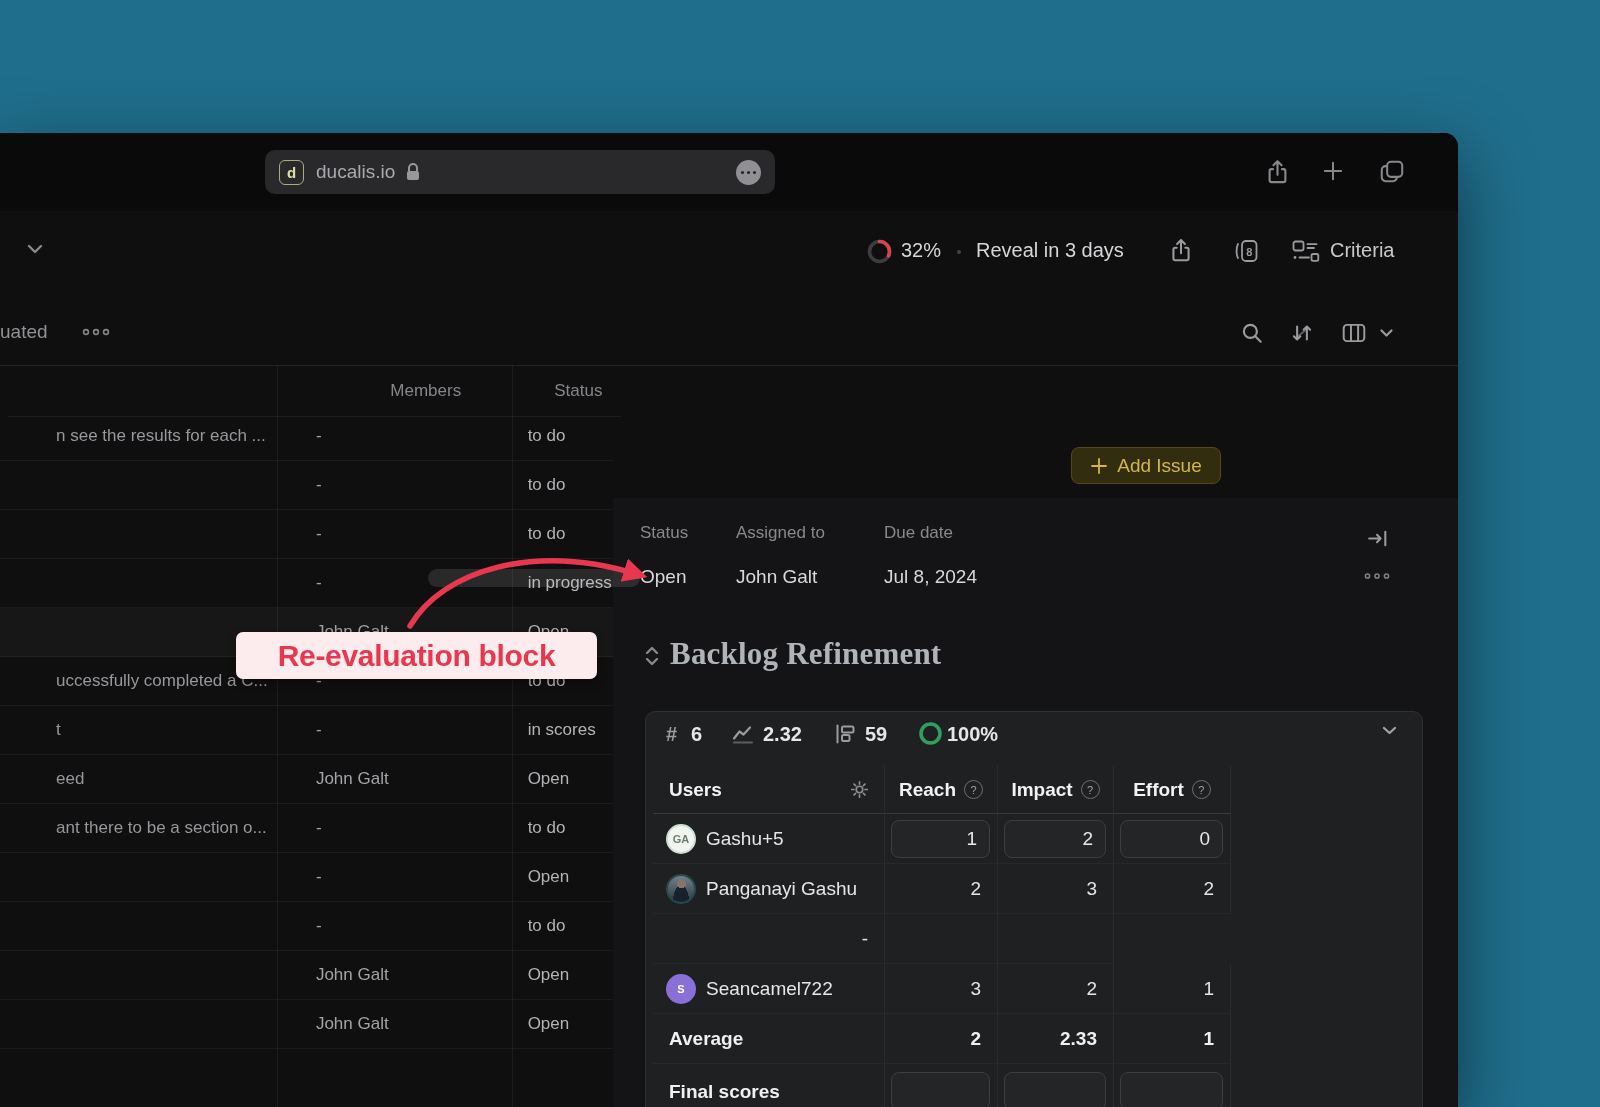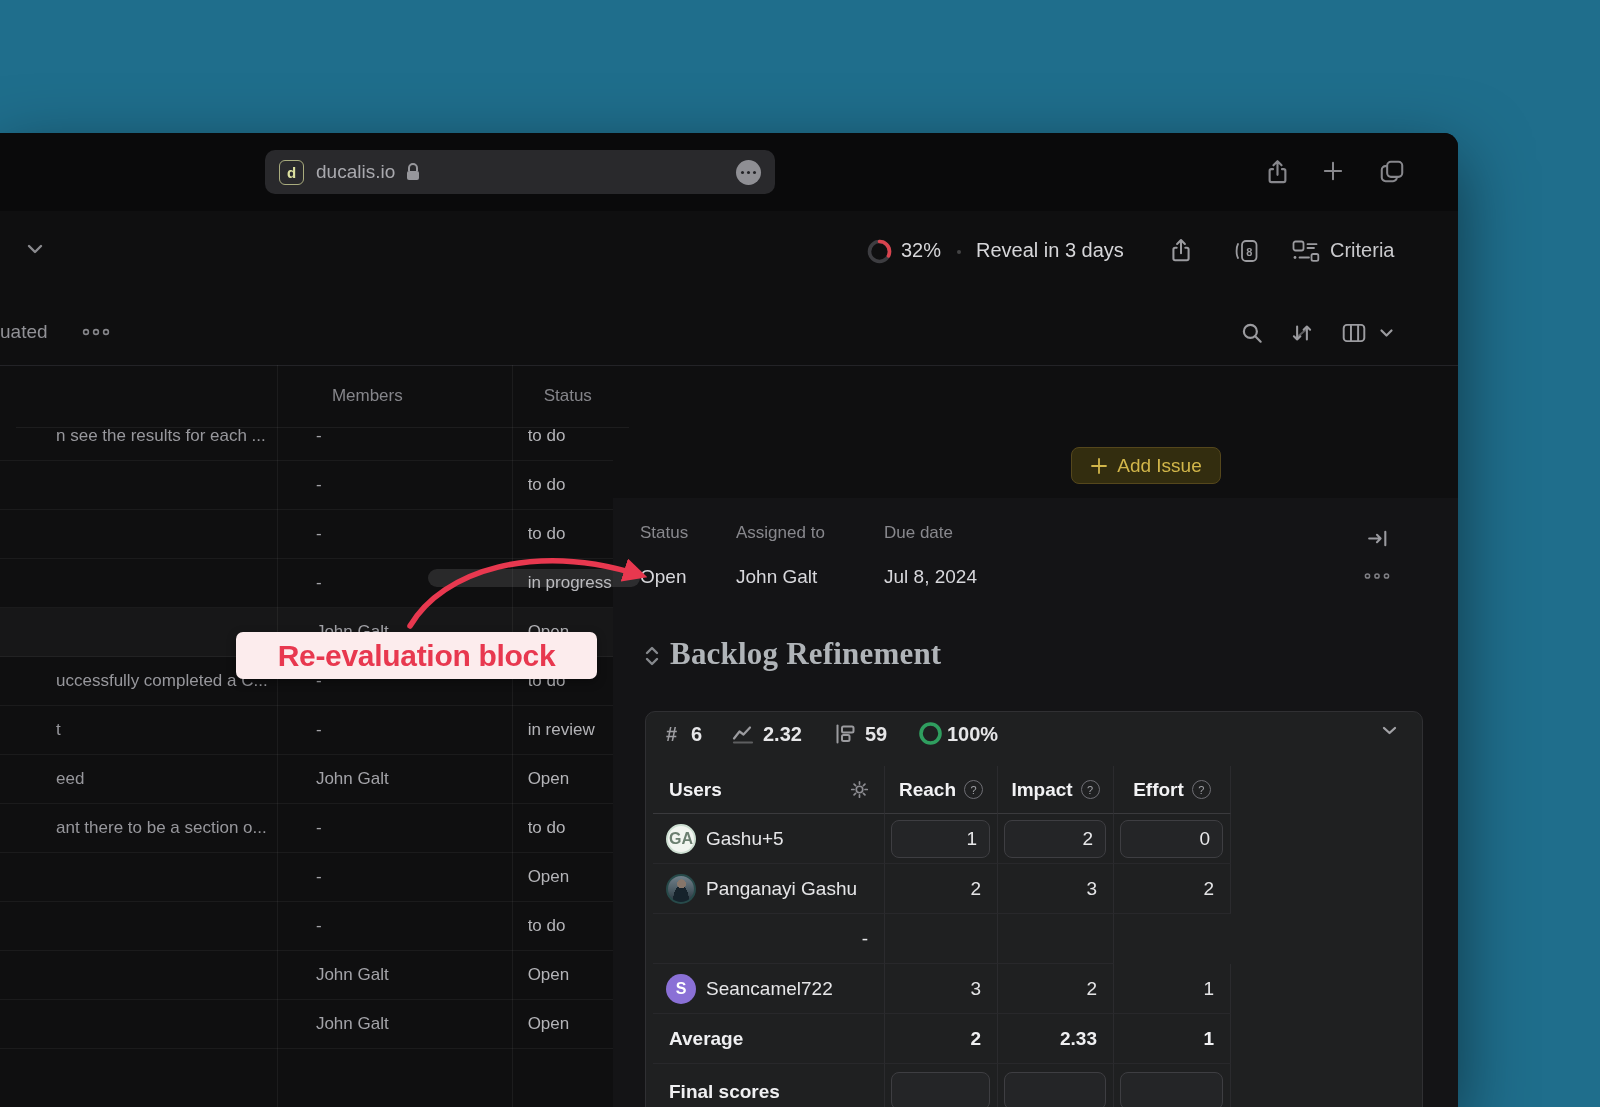--- a/index.html
+++ b/index.html
@@ -74,21 +74,21 @@
   .srow{display:grid;grid-template-columns:232px 113px 116px 117px;}
   .scell{height:50px;border-right:1px solid #2b2b2e;border-bottom:1px solid #28282b;display:flex;align-items:center;box-sizing:border-box;position:relative;}
   .shead .scell{height:48px;border-bottom:1px solid #3a3a3d;}
   .headtxt{color:#f2f2f4;font-size:19px;font-weight:700;}
   .qmark{
     width:17px;height:17px;border:1.5px solid #6e6e74;border-radius:50%;
     color:#9fa0a5;font-size:11px;display:flex;align-items:center;justify-content:center;margin-left:8px;flex:0 0 auto;
   }
   .uname{color:#e6e6e8;font-size:19px;margin-left:10px;white-space:nowrap;}
   .avatar{width:30px;height:30px;border-radius:50%;margin-left:13px;display:flex;align-items:center;justify-content:center;
-    font-size:16px;font-weight:700;flex:0 0 auto;}
+    font-size:11px;font-weight:700;flex:0 0 auto;}
   .av-ga{background:#f1f5f0;border:2px solid #cddfd2;color:#6b7f70;box-sizing:border-box;}
   .av-pg{background:#ececf0;color:#55555c;}
   .av-s{background:#8a70d6;color:#ffffff;}
   .av-photo{
     background:
       radial-gradient(circle at 52% 30%,#86766a 0 19%,rgba(0,0,0,0) 20%),
       radial-gradient(ellipse at 50% 92%,#16232c 0 42%,rgba(0,0,0,0) 43%),
       linear-gradient(180deg,#71808a 0%,#4a5a63 55%,#27343d 100%);
     border:2px solid #274a4a;box-sizing:border-box;
   }
@@ -227,21 +227,21 @@
   <span class="abs tbicon" style="left:1379px;top:195px;">
     <svg width="15" height="10" viewBox="0 0 15 10" fill="none" stroke="currentColor" stroke-width="2.2" stroke-linecap="round" stroke-linejoin="round">
         <path d="M2.5 2.5 7.5 7.5l5-5"></path>
       </svg>
   </span>
 
   <div class="abs hline" style="top:232px;width:1458px;"></div>
   <div class="abs vline" style="left:277px;top:232px;"></div>
   <div class="abs vline" style="left:512px;top:232px;"></div>
 
-  <div class="abs" style="left:16px;top:232px;width:613px;height:63px;display:flex;align-items:center;border-bottom:1px solid rgba(255,255,255,.06);box-sizing:border-box;">
+  <div class="abs" style="left:8px;top:232px;width:613px;height:52px;display:flex;align-items:center;border-bottom:1px solid rgba(255,255,255,.06);box-sizing:border-box;text-align:center;">
     <div class="c-title"></div>
     <div class="c-member thead">Members</div>
     <div class="c-status thead">Status</div>
   </div>
 
   <div class="abs issuerows" style="top:279px;">
     <div class="irow">
         <div class="c-title">n see the results for each ...</div>
         <div class="c-member">-</div>
         <div class="c-status">to do</div>
@@ -267,21 +267,21 @@
         <div class="c-status">Open</div>
       </div>
     <div class="irow">
         <div class="c-title">uccessfully completed a C...</div>
         <div class="c-member">-</div>
         <div class="c-status">to do</div>
       </div>
     <div class="irow">
         <div class="c-title">t</div>
         <div class="c-member">-</div>
-        <div class="c-status">in review</div>
+        <div class="c-status">in scores</div>
       </div>
     <div class="irow">
         <div class="c-title">eed</div>
         <div class="c-member">John Galt</div>
         <div class="c-status">Open</div>
       </div>
     <div class="irow">
         <div class="c-title">ant there to be a section o...</div>
         <div class="c-member">-</div>
         <div class="c-status">to do</div>

